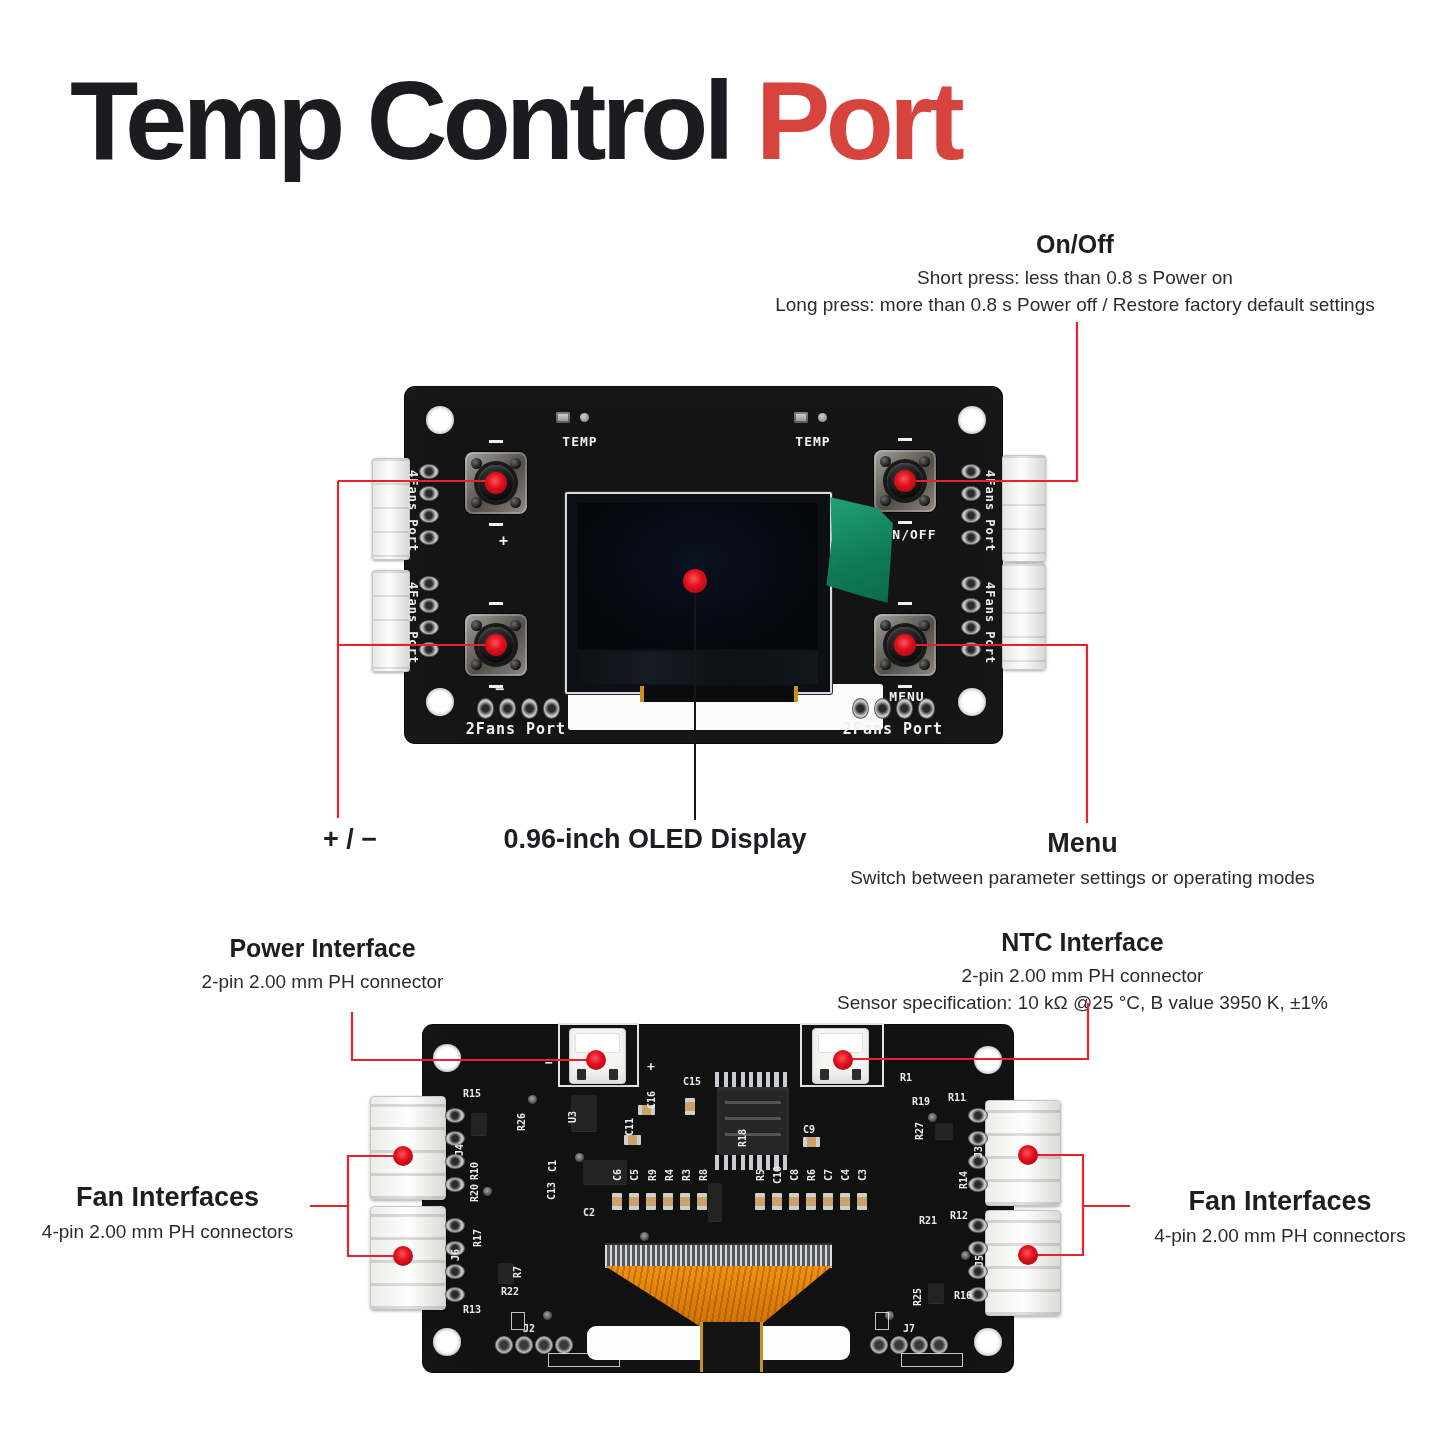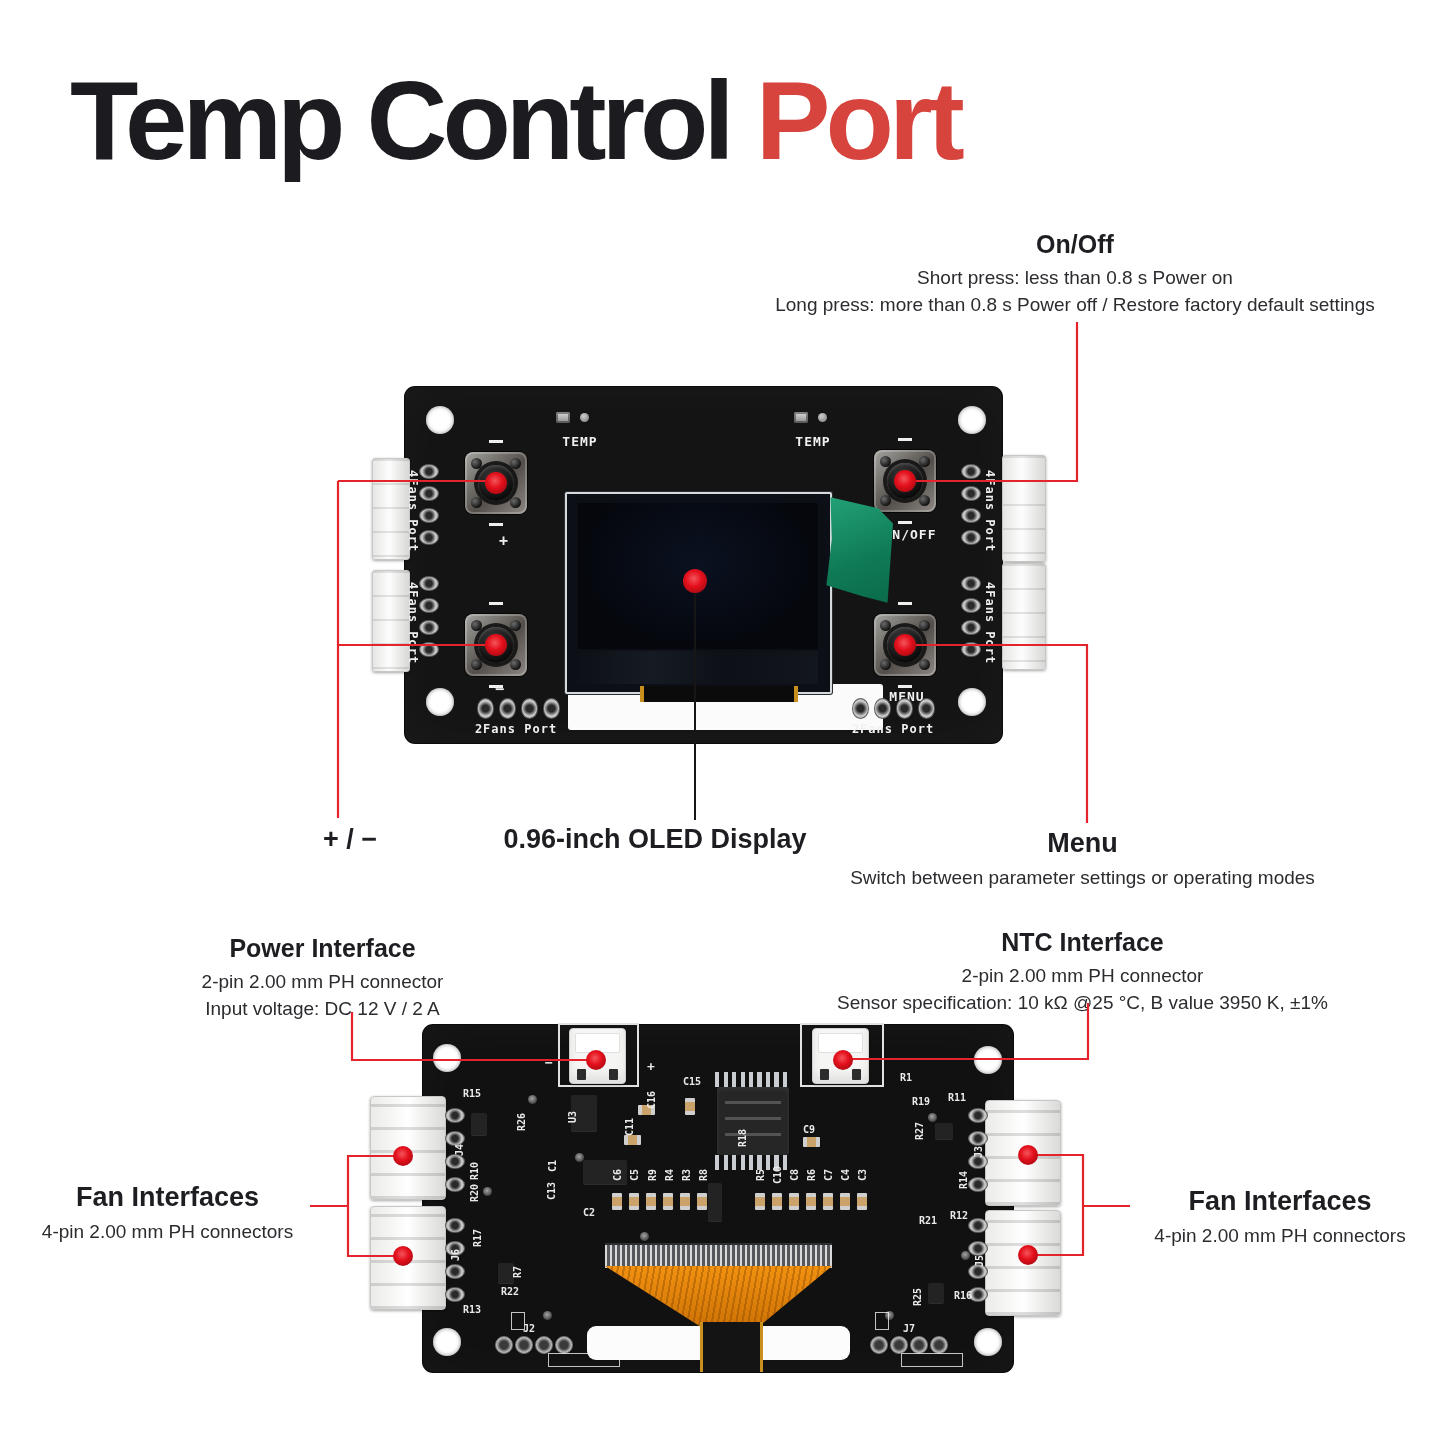--- a/index.html
+++ b/index.html
@@ -17,21 +17,21 @@
   .ann-h.big{font-size:27px;}
   .ann-t{font-size:19px;line-height:27px;color:#2c2c30;white-space:nowrap;}
 
   
   .board{position:absolute;background:#141414;border-radius:10px;z-index:10;
     box-shadow:inset 0 0 60px rgba(255,255,255,.03), 0 0 0 1px #0b0b0b;}
   .hole{position:absolute;width:28px;height:28px;border-radius:50%;background:#fff;
     box-shadow:inset 0 0 4px rgba(0,0,0,.45);}
   .fsk{position:absolute;transform:translate(-50%,-50%);font-family:"DejaVu Sans Mono",monospace;
     font-weight:700;font-size:13px;color:#f0f0f0;letter-spacing:1px;white-space:nowrap;}
-  .fsk.small{font-size:12px;}
+  .fsk.small{font-size:15px;}
   .vlabel{position:absolute;writing-mode:vertical-rl;font-family:"DejaVu Sans Mono",monospace;
     font-weight:700;font-size:12px;color:#ededed;letter-spacing:1px;height:102px;text-align:center;}
   .oval{position:absolute;width:15px;height:19px;border-radius:50%;border:1px solid #5d5d5d;
     background:radial-gradient(circle at 50% 50%, #2a2a2a 28%, #cfcfcf 62%, #8f8f8f);}
   .ovalh{position:absolute;width:18px;height:13px;border-radius:50%;border:1px solid #5d5d5d;
     background:radial-gradient(circle at 50% 50%, #2a2a2a 28%, #cfcfcf 62%, #8f8f8f);}
   .wconn{position:absolute;border:1px solid #c7c7c5;border-radius:3px;
     background:repeating-linear-gradient(180deg, rgba(0,0,0,.10) 0 2px, rgba(0,0,0,0) 2px 24px),
       linear-gradient(90deg,#e6e6e4,#fdfdfd 45%,#d8d8d6);box-shadow:0 1px 3px rgba(0,0,0,.35);}
   .wconn2{position:absolute;border:1px solid #c7c7c5;border-radius:4px;
@@ -121,21 +121,20 @@
   </div>
 
   <div class="ann" style="left:830px;top:828px;width:505px">
     <div class="ann-h big">Menu</div>
     <div class="ann-t">Switch between parameter settings or operating modes</div>
   </div>
 
   <div class="ann" style="left:120px;top:934px;width:405px">
     <div class="ann-h">Power Interface</div>
     <div class="ann-t">2-pin 2.00 mm PH connector</div>
-    <div class="ann-t">Input voltage: DC 12 V / 2 A</div>
   </div>
 
   <div class="ann" style="left:750px;top:928px;width:665px">
     <div class="ann-h">NTC Interface</div>
     <div class="ann-t">2-pin 2.00 mm PH connector</div>
     <div class="ann-t">Sensor specification: 10 kΩ @25 °C, B value 3950 K, ±1%</div>
   </div>
 
   <div class="ann" style="left:20px;top:1182px;width:295px">
     <div class="ann-h big">Fan Interfaces</div>

